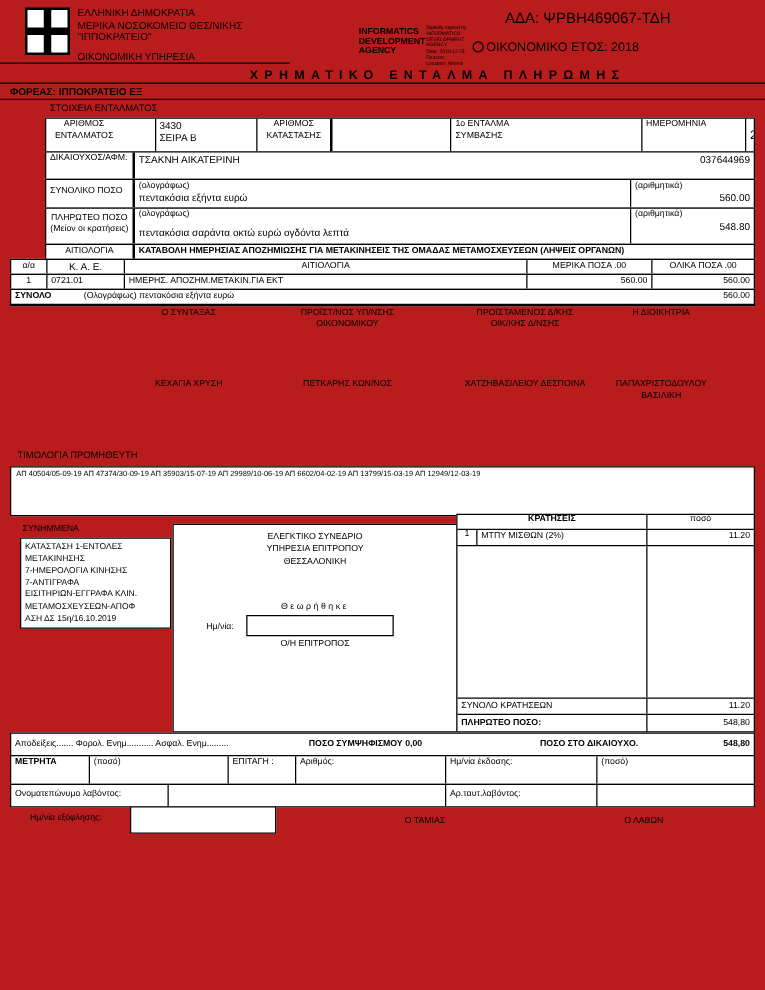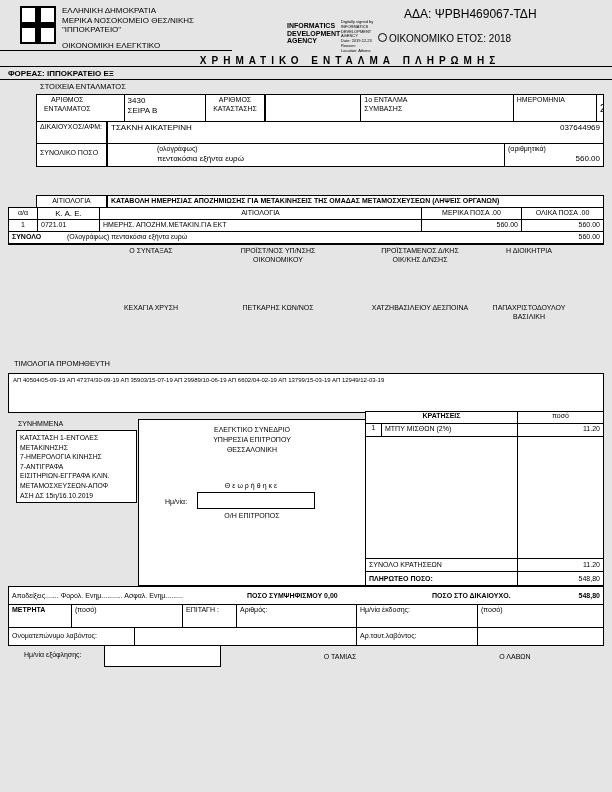--- a/index.html
+++ b/index.html
@@ -1,16 +1,16 @@
 <!DOCTYPE html>
 <html><head>
 <meta charset="utf-8">
 <style>
   html,body{margin:0;padding:0;background:#fff;}
-  .page{position:relative;width:612px;height:792px;background:#e5e5e5;
+  .page{position:relative;width:612px;height:792px;background:#b91c1c;
         font-family:"Liberation Sans","DejaVu Sans",sans-serif;color:#000;overflow:hidden;}
   .abs{position:absolute;box-sizing:border-box;}
   .row{position:absolute;box-sizing:border-box;display:flex;border:1px solid #000;background:#fff;}
   .c{box-sizing:border-box;height:100%;padding:1px 3px;overflow:hidden;}
   .bl{border-left:1px solid #000;}
   .brk{border-right:2px solid #000;}
   .ctr{text-align:center;}
   .rt{text-align:right;}
   .f6{font-size:6px;}
   .f7{font-size:7px;line-height:8.5px;}
@@ -37,21 +37,21 @@
     <span class="q1"></span>
       <span class="q2"></span>
       <span class="q3"></span>
       <span class="q4"></span>
   </div>
   <div class="abs f8" style="left:62px;top:6px;width:210px;">
     <div>ΕΛΛΗΝΙΚΗ ΔΗΜΟΚΡΑΤΙΑ</div>
     <div>ΜΕΡΙΚΑ ΝΟΣΟΚΟΜΕΙΟ ΘΕΣ/ΝΙΚΗΣ</div>
     <div>"ΙΠΠΟΚΡΑΤΕΙΟ"</div>
   </div>
-  <div class="abs f8" style="left:62px;top:41px;">ΟΙΚΟΝΟΜΙΚΗ ΕΛΕΓΚΤΙΚΟ</div>
+  <div class="abs f8" style="left:62px;top:41px;">ΟΙΚΟΝΟΜΙΚΗ ΥΠΗΡΕΣΙΑ</div>
   <div class="hline" style="left:0;top:50px;width:232px;"></div>
 
   <div class="abs" style="left:404px;top:7px;font-size:12px;">ΑΔΑ: ΨΡΒΗ469067-ΤΔΗ</div>
   <div class="abs" style="left:287px;top:22px;width:60px;font-size:7px;line-height:7.5px;font-weight:bold;">INFORMATICS DEVELOPMENT AGENCY</div>
   <div class="abs stamp" style="left:341px;top:20px;width:46px;">
     <div>Digitally signed by</div>
     <div>INFORMATICS</div>
     <div>DEVELOPMENT AGENCY</div>
     <div>Date: 2019.12.23</div>
     <div>Reason:</div>
@@ -84,30 +84,44 @@
   <div class="row" style="left:36px;top:121px;width:568px;height:23px;">
     <div class="c f7 brk" style="width:71px;">ΔΙΚΑΙΟΥΧΟΣ/ΑΦΜ:</div>
     <div class="c f8" style="flex:1;display:flex;justify-content:space-between;">
       <span>ΤΣΑΚΝΗ ΑΙΚΑΤΕΡΙΝΗ</span>
       <span>037644969</span>
     </div>
   </div>
 
   <div class="row" style="left:36px;top:143px;width:568px;height:24px;">
     <div class="c f7 brk" style="width:71px;padding-top:5px;">ΣΥΝΟΛΙΚΟ ΠΟΣΟ</div>
-    <div class="c" style="flex:1;margin-left:46px;">
+    <div class="c" style="flex:1;">
       <div class="f7">(ολογράφως)</div>
       <div class="f8">πεντακόσια εξήντα ευρώ</div>
     </div>
     <div class="c bl" style="width:99px;">
       <div class="f7">(αριθμητικά)</div>
       <div class="f8 rt">560.00</div>
     </div>
   </div>
 
+  <div class="row" style="left:36px;top:166px;width:568px;height:30px;">
+    <div class="c f7 brk ctr" style="width:71px;padding-top:4px;">
+      <div>ΠΛΗΡΩΤΕΟ ΠΟΣΟ</div>
+      <div>(Μείον οι κρατήσεις)</div>
+    </div>
+    <div class="c" style="flex:1;">
+      <div class="f7">(ολογράφως)</div>
+      <div class="f8" style="margin-top:5px;">πεντακόσια σαράντα οκτώ ευρώ ογδόντα λεπτά</div>
+    </div>
+    <div class="c bl" style="width:99px;">
+      <div class="f7">(αριθμητικά)</div>
+      <div class="f8 rt">548.80</div>
+    </div>
+  </div>
 
   <div class="row" style="left:36px;top:195px;width:568px;height:13px;">
     <div class="c f7 ctr brk" style="width:71px;">ΑΙΤΙΟΛΟΓΙΑ</div>
     <div class="c f7" style="flex:1;font-weight:bold;">ΚΑΤΑΒΟΛΗ ΗΜΕΡΗΣΙΑΣ ΑΠΟΖΗΜΙΩΣΗΣ ΓΙΑ ΜΕΤΑΚΙΝΗΣΕΙΣ ΤΗΣ ΟΜΑΔΑΣ ΜΕΤΑΜΟΣΧΕΥΣΕΩΝ (ΛΗΨΕΙΣ ΟΡΓΑΝΩΝ)</div>
   </div>
 
   <div class="row" style="left:8px;top:207px;width:596px;height:13px;">
     <div class="c f7 ctr" style="width:28px;">α/α</div>
     <div class="c f8 ctr bl" style="width:62px;">Κ. Α. Ε.</div>
     <div class="c f7 ctr bl" style="width:322px;">ΑΙΤΙΟΛΟΓΙΑ</div>

